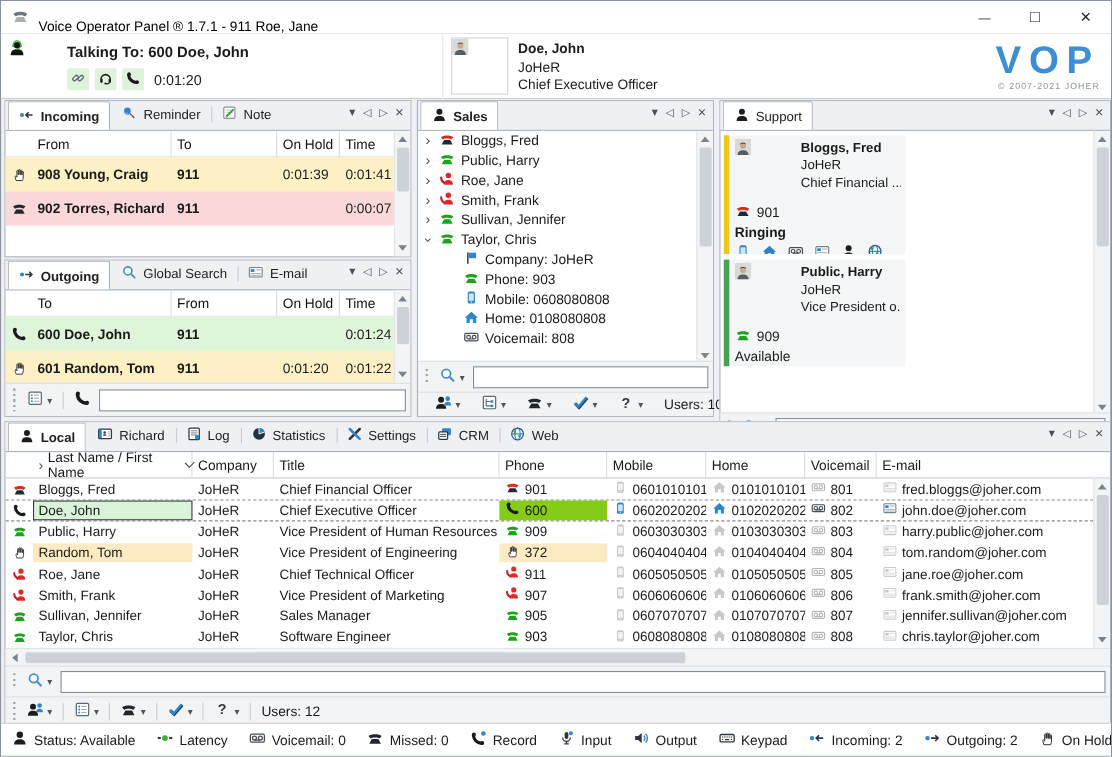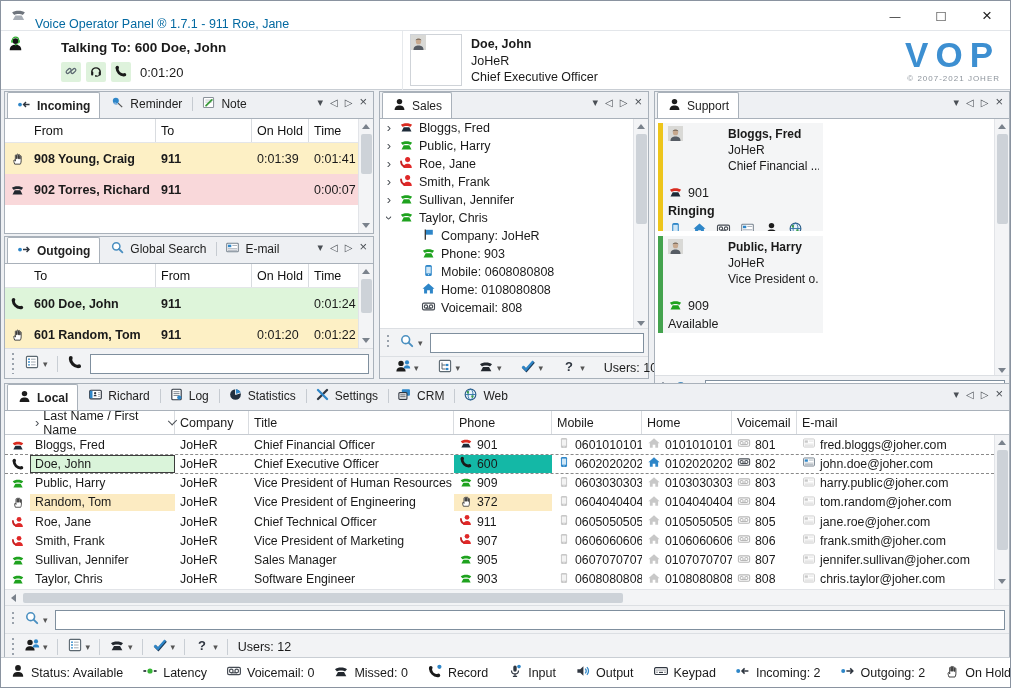--- a/index.html
+++ b/index.html
@@ -7,21 +7,21 @@
   body { font-family: "Liberation Sans", sans-serif; font-size:12px; color:#1a1a1a; background:#eef0f3; }
   #win { position:relative; width:1011px; height:688px; border:1px solid #8a93a0; background:#eef0f3; overflow:hidden; }
 
   
   .ic { display:inline-flex; width:15px; height:15px; flex:none; align-items:center; justify-content:center; }
   .ic svg { width:100%; height:100%; display:block; }
 
   
   #titlebar { position:absolute; left:0; top:0; width:100%; height:30px; background:#fff; display:flex; align-items:center; border-bottom:1px solid #e3e6ea; }
   #titlebar .ic { width:17px; height:17px; margin:0 8px 0 9px; }
-  #title-text { font-size:12.5px; color:#0369a1;margin-top:16px; }
+  #title-text { font-size:12.5px; color:#000000;margin-top:16px; }
   #win-controls { margin-left:auto; display:flex; height:100%; }
   .win-btn { width:46px; height:100%; display:flex; align-items:center; justify-content:center; color:#222; font-size:13px; }
   .glyph-min::before { content:"—"; font-size:11px; }
   .glyph-max::before { content:"□"; font-size:15px; }
   .glyph-close::before { content:"×"; font-size:17px; }
 
   
   #topbar { position:absolute; left:0; top:30px; width:100%; height:59px; background:#fff; border-bottom:1px solid #c9ced4; }
   #operator-avatar { position:absolute; left:7px; top:5px; width:46px; height:46px; }
   #operator-avatar svg { width:100%; height:100%; }
@@ -457,21 +457,21 @@
                 </svg>
               </span></span>
           </span>
         <input type="text" style="">
       </div>
     </div>
   </div>
 
   <div id="sales-panel" class="panel">
     <div class="tabstrip">
-      <div class="tab active" style="font-weight:normal">
+      <div class="tab active" style="font-weight:bold">
         <span><span class="ic">
               <svg viewBox="0 0 16 16">
                 <circle cx="8" cy="4.9" r="2.9" fill="#1c1c1c"></circle>
                 <path d="M2.8 13.8 C2.8 10.3 5 9 8 9 C11 9 13.2 10.3 13.2 13.8 Z" fill="#1c1c1c"></path>
               </svg>
             </span></span>
           <span>Sales</span>
       </div>
       <div class="tabnav">
         <span class="tn caret"></span>
@@ -1065,21 +1065,21 @@
               <svg viewBox="0 0 16 16">
                 <path d="M3.4 4.8 A8.4 8.4 0 0 0 11.2 12.6" stroke="#1a1a1a" stroke-width="3.2" fill="none" stroke-linecap="round"></path>
                 <circle cx="3.8" cy="3.9" r="1.9" fill="#1a1a1a"></circle>
                 <circle cx="12.1" cy="12.2" r="1.9" fill="#1a1a1a"></circle>
               </svg>
             </span>
           </span>
           <span class="cell bc-name" style="background: rgb(218, 244, 218);">Doe, John</span>
           <span class="cell bc-comp">JoHeR</span>
           <span class="cell bc-title">Chief Executive Officer</span>
-          <span class="cell bc-phone" style="background: #14b8a6;">
+          <span class="cell bc-phone" style="background: #84cc16;">
             <span><span class="ic">
                 <svg viewBox="0 0 16 16">
                   <path d="M3.4 4.8 A8.4 8.4 0 0 0 11.2 12.6" stroke="#1a1a1a" stroke-width="3.2" fill="none" stroke-linecap="round"></path>
                   <circle cx="3.8" cy="3.9" r="1.9" fill="#1a1a1a"></circle>
                   <circle cx="12.1" cy="12.2" r="1.9" fill="#1a1a1a"></circle>
                 </svg>
               </span></span>
             <span>600</span>
           </span>
           <span class="cell bc-mob">

